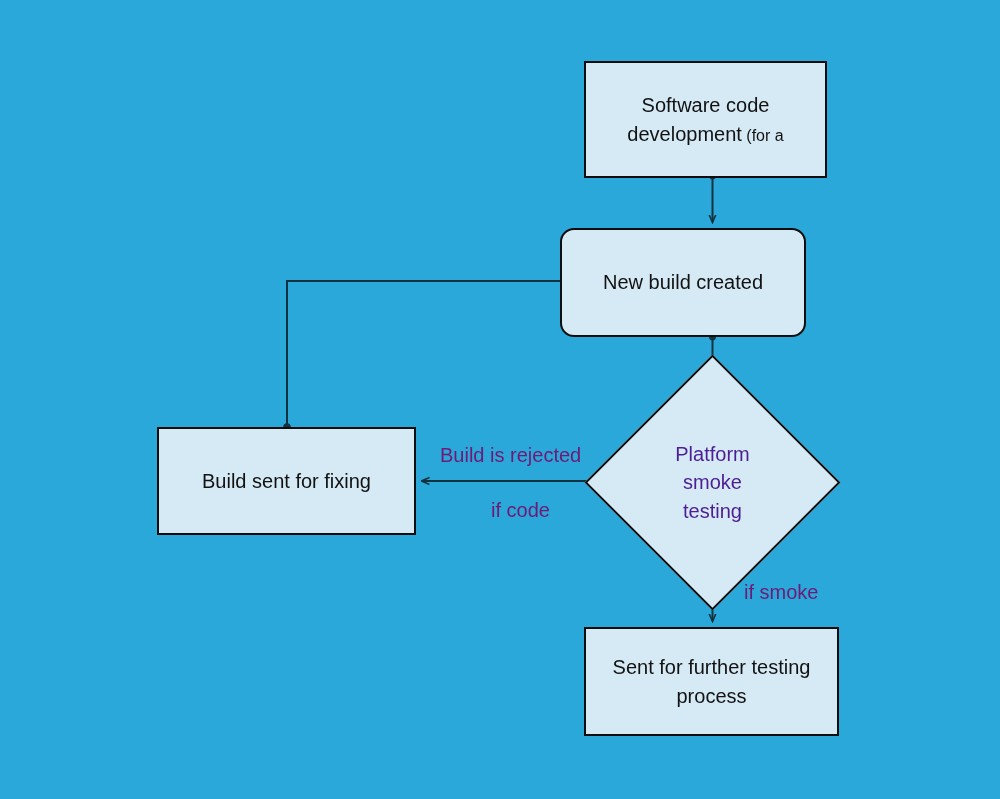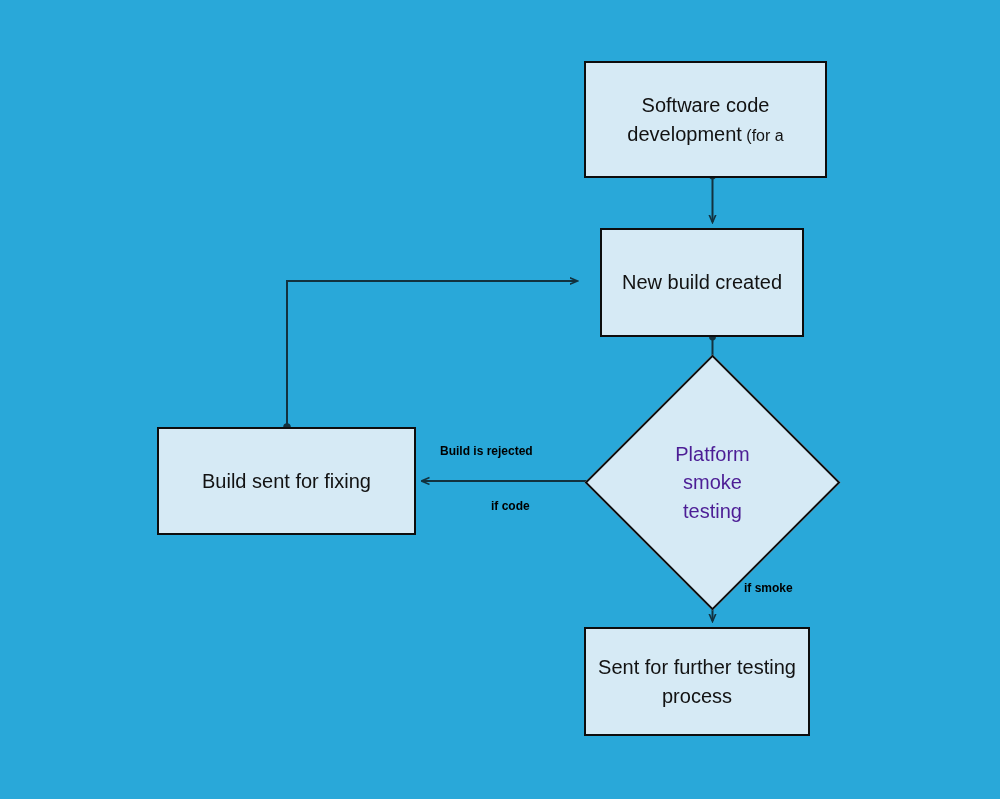--- a/index.html
+++ b/index.html
@@ -54,23 +54,23 @@
     display: flex;
     align-items: center;
     justify-content: center;
     text-align: center;
     font-size: 20px;
     line-height: 1.42;
     color: #4c1d95;
   }
   .edge-label {
     position: absolute;
-    font-size: 12px;
-    font-weight: bold;
-    color: #000000;
+    font-size: 20px;
+    font-weight: normal;
+    color: #701a75;
     white-space: nowrap;
   }
   svg.wires {
     position: absolute;
     left: 0;
     top: 0;
     width: 1000px;
     height: 799px;
     overflow: visible;
   }
@@ -115,40 +115,40 @@
 
   <div class="node" style="left:584px; top:61px; width:243px; height:117px;">
     <div class="inner">
       <div>Software code</div>
       <div>
         <span>development</span><span class="sub"> (for a</span>
       </div>
     </div>
   </div>
 
-  <div class="node" style="left:600px; top:228px; width:204px; height:109px;">
+  <div class="node" style="left:560px; top:228px; width:246px; height:109px;border-radius:14px;">
     <div class="inner">New build created</div>
   </div>
 
   <div class="diamond-wrap" style="left:622px; top:392px; width:181px; height:181px;">
     <div class="diamond-shape"></div>
     <div class="diamond-label">
       <div>
         <div>Platform</div>
         <div>smoke</div>
         <div>testing</div>
       </div>
     </div>
   </div>
 
   <div class="node" style="left:157px; top:427px; width:259px; height:108px;align-items:center;">
     <div class="inner">Build sent for fixing</div>
   </div>
 
-  <div class="node" style="left:584px; top:627px; width:226px; height:109px;">
+  <div class="node" style="left:584px; top:627px; width:255px; height:109px;">
     <div class="inner">
       <div>Sent for further testing</div>
       <div>process</div>
     </div>
   </div>
 
   <div class="edge-label" style="left:440px; top:444px;">Build is rejected</div>
 
   <div class="edge-label" style="left:491px; top:499px;">if code</div>
 

